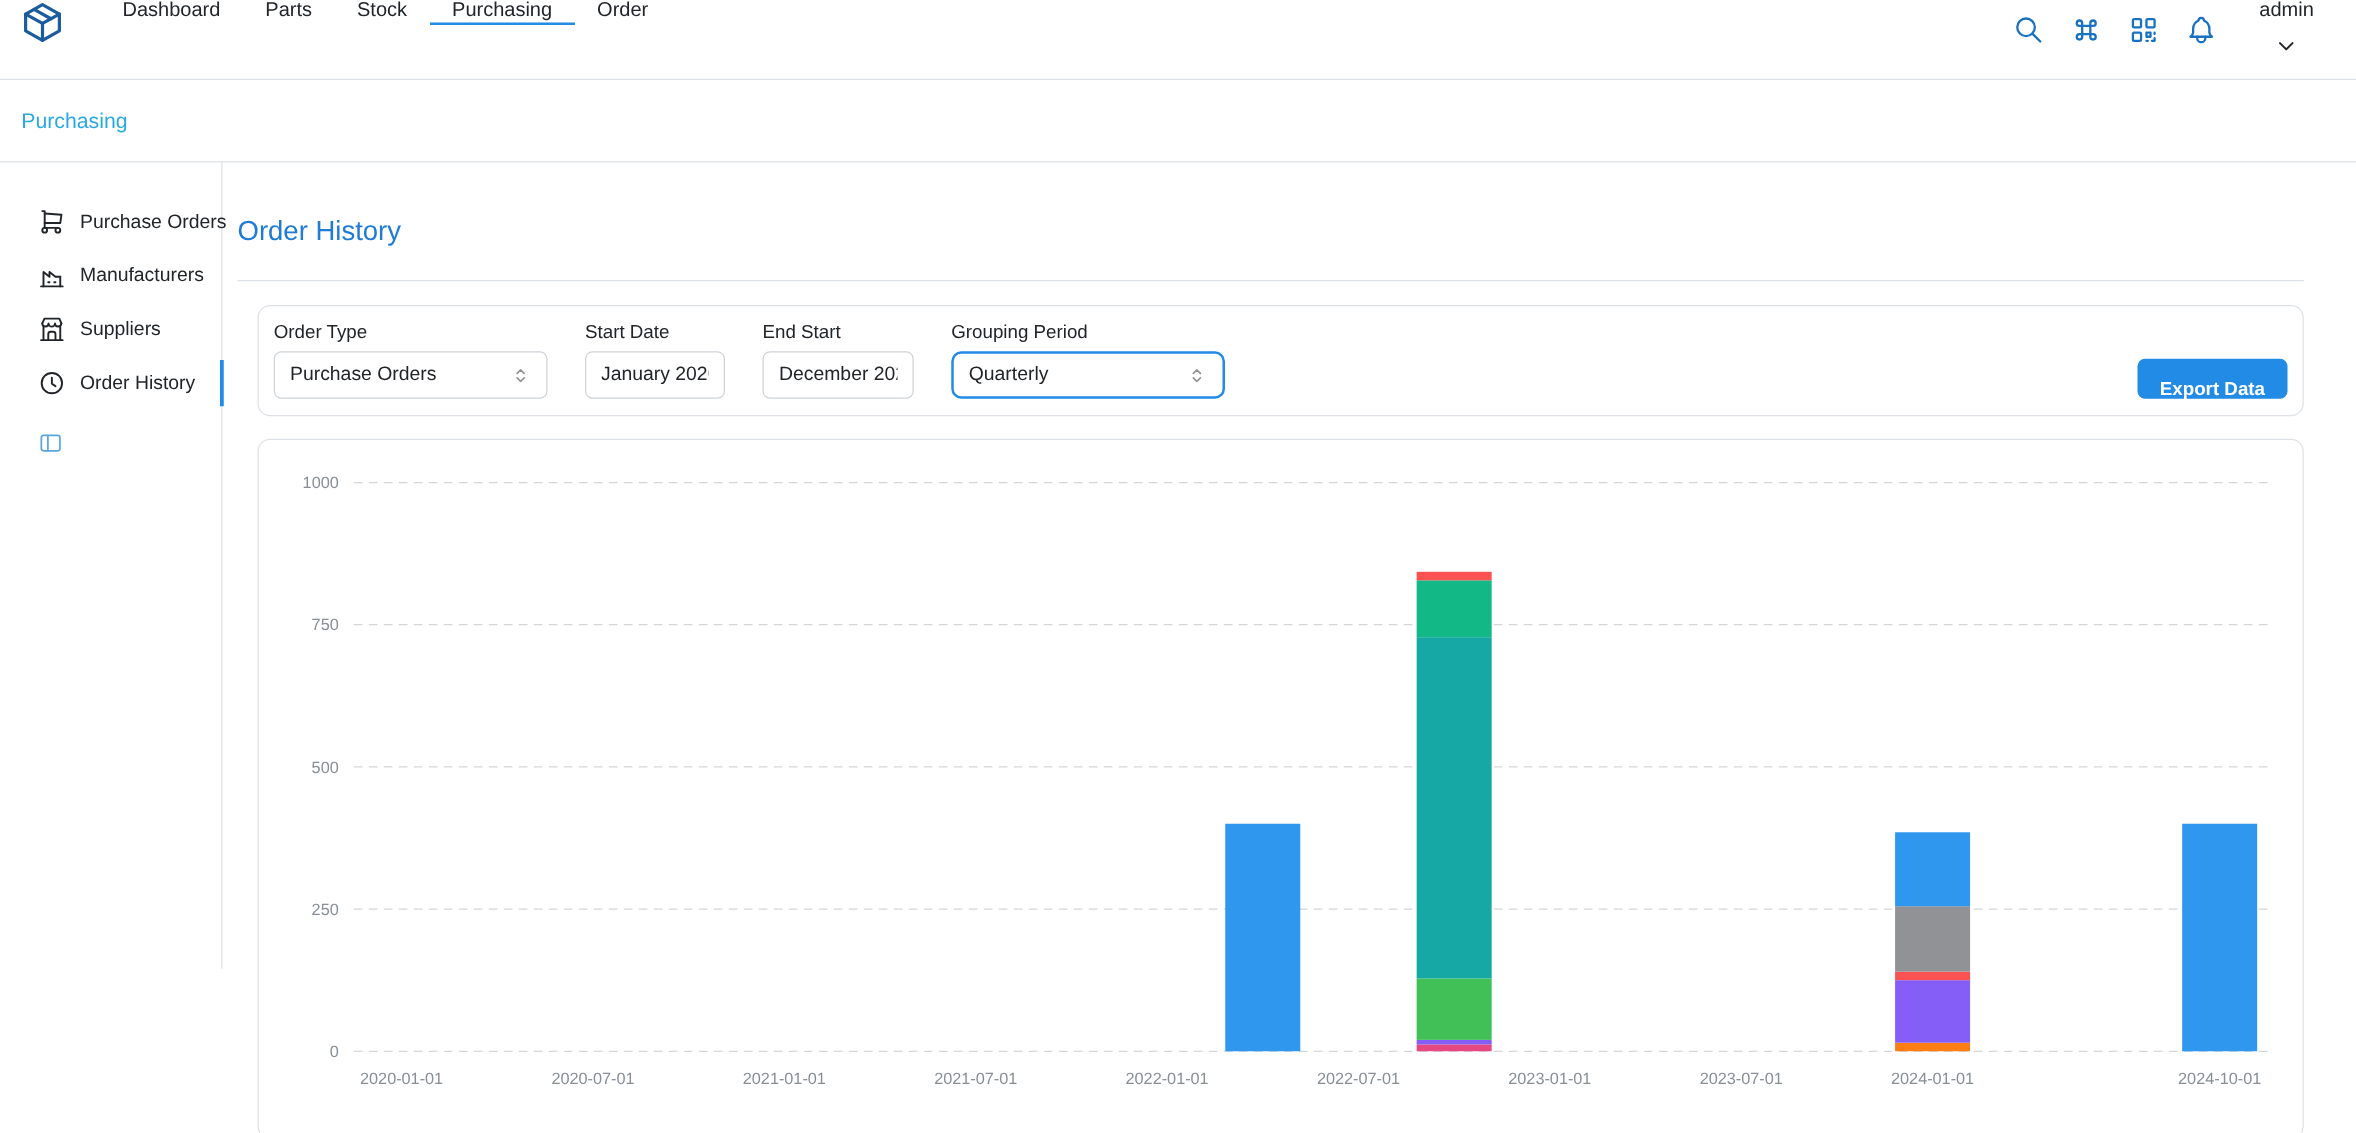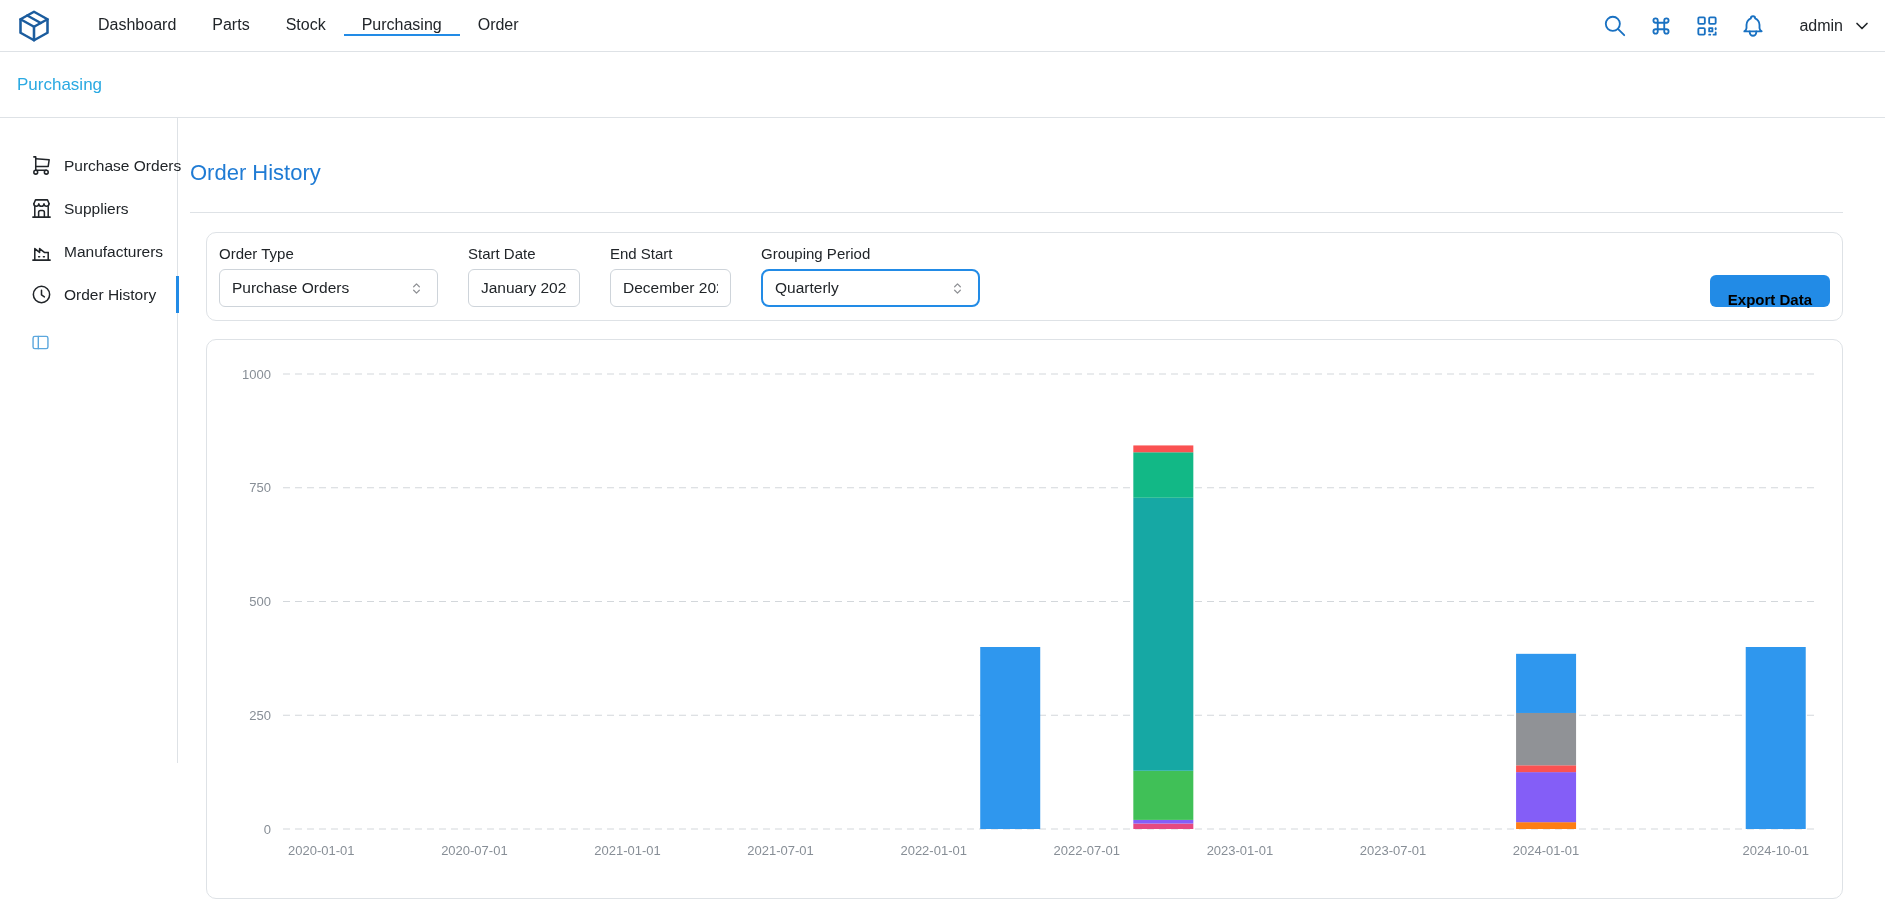--- a/index.html
+++ b/index.html
@@ -6,38 +6,38 @@
   html,body { margin:0; padding:0; }
   body {
     width:1885px; height:906px; overflow:hidden;
     background:#fff; color:#212529;
     font-family:"Liberation Sans", sans-serif;
   }
   svg.icon { fill:none; stroke-linecap:round; stroke-linejoin:round; }
 
   
   .app-header {
-    height:52px; display:flex; align-items:center;
-    padding:0 13px 0 16px; border-bottom:1px solid var(--border);
+    height:64px; display:flex; align-items:flex-start;
+    padding:0 34px 0 16px; border-bottom:1px solid var(--border);
     background:#fff;
   }
   .logo-wrap { display:flex; align-items:center; margin-right:28px; cursor:pointer; }
   .tabs { display:flex; align-items:stretch; }
   .tab {
     display:flex; align-items:center; padding:0 18px; font-size:16px;
     border-bottom:2.5px solid transparent; cursor:pointer; color:#212529;
   }
   .tab.active { border-bottom-color: var(--accent); }
   .header-right { margin-left:auto; display:flex; align-items:center; gap:6px; }
   .icon-btn {
     width:40px; height:40px; display:flex; align-items:center; justify-content:center;
     border-radius:8px; cursor:pointer;
   }
   .icon-btn svg { width:26px; height:26px; stroke:var(--icon-blue); stroke-width:1.7; }
-  .user-menu { display:flex; align-items:center; gap:9px; margin-left:20px; cursor:pointer; font-size:16px; }
+  .user-menu { display:flex; align-items:center; gap:9px; margin-left:20px; cursor:pointer; font-size:16px;flex-direction:column; }
   .user-menu svg { width:20px; height:20px; stroke:#212529; stroke-width:2; }
 
   
   .breadcrumb-bar {
     height:66px; display:flex; align-items:center; padding:0 17px;
     border-bottom:1px solid var(--border);
   }
   .breadcrumb-link { color:var(--breadcrumb-link); font-size:17px; text-decoration:none; cursor:pointer; }
 
   
@@ -73,21 +73,21 @@
     display:flex; align-items:center; padding:0 12px; font-size:15.5px;
   }
   .select { justify-content:space-between; cursor:pointer; }
   .select .caret svg { width:17px; height:17px; stroke:#909296; stroke-width:1.8; display:block; }
   .w-select { width:219px; }
   .date-input { width:112px; font-family:inherit; color:#212529; outline:none; }
   .date-input:last-child { width:121px; }
   .focused { border:2px solid var(--accent); border-radius:8px; }
   .export-btn {
     margin-left:auto; align-self:flex-end; height:21px; padding:16px 18px;
-    background:var(--accent); color:#000000; border:none; border-radius:6px;
+    background:var(--accent); color:#ffffff; border:none; border-radius:6px;
     font-size:15px; font-weight:600; font-family:inherit; cursor:pointer;
   }
 
   
   .chart-card { margin-top:18px; height:560px; padding:16px; }
   #chart-svg { width:100%; height:100%; display:block; font-family:inherit; }
 </style>
 </head>
 <body>
 
@@ -171,37 +171,37 @@
           <circle cx="6" cy="19" r="2"></circle>
             <circle cx="17" cy="19" r="2"></circle>
           <path d="M17 17h-11v-14h-2"></path>
             <path d="M6 5l14 1l-1 7h-13"></path>
         </svg>
         <span>Purchase Orders</span>
       </div>
       <div class="side-item">
         <svg class="icon" viewBox="0 0 24 24">
           <path d="M3 21h18"></path>
+          <path d="M5 21v-12l5 4v-4l5 4h4"></path>
+          <path d="M19 21v-8"></path>
+          <path d="M9 17.5h1"></path>
+            <path d="M14 17.5h1"></path>
+        </svg>
+        <span>Manufacturers</span>
+      </div>
+      <div class="side-item">
+        <svg class="icon" viewBox="0 0 24 24">
+          <path d="M3 21h18"></path>
           <path d="M5 21v-11"></path>
             <path d="M19 21v-11"></path>
           <path d="M4 7l1.8 -4h12.4l1.8 4"></path>
           <path d="M4 7a2.5 2.5 0 0 0 5.2 0a2.6 2.6 0 0 0 5.4 0a2.5 2.5 0 0 0 5.2 0"></path>
           <path d="M9 21v-5a2 2 0 0 1 2 -2h2a2 2 0 0 1 2 2v5"></path>
         </svg>
         <span>Suppliers</span>
-      </div>
-      <div class="side-item">
-        <svg class="icon" viewBox="0 0 24 24">
-          <path d="M3 21h18"></path>
-          <path d="M5 21v-12l5 4v-4l5 4h4"></path>
-          <path d="M19 21v-8"></path>
-          <path d="M9 17.5h1"></path>
-            <path d="M14 17.5h1"></path>
-        </svg>
-        <span>Manufacturers</span>
       </div>
       <div class="side-item active">
         <svg class="icon" viewBox="0 0 24 24">
           <circle cx="12" cy="12" r="8.5"></circle>
           <path d="M12 7.5v5l3 2"></path>
         </svg>
         <span>Order History</span>
       </div>
       <div class="collapse-btn">
         <svg class="icon" viewBox="0 0 24 24">

